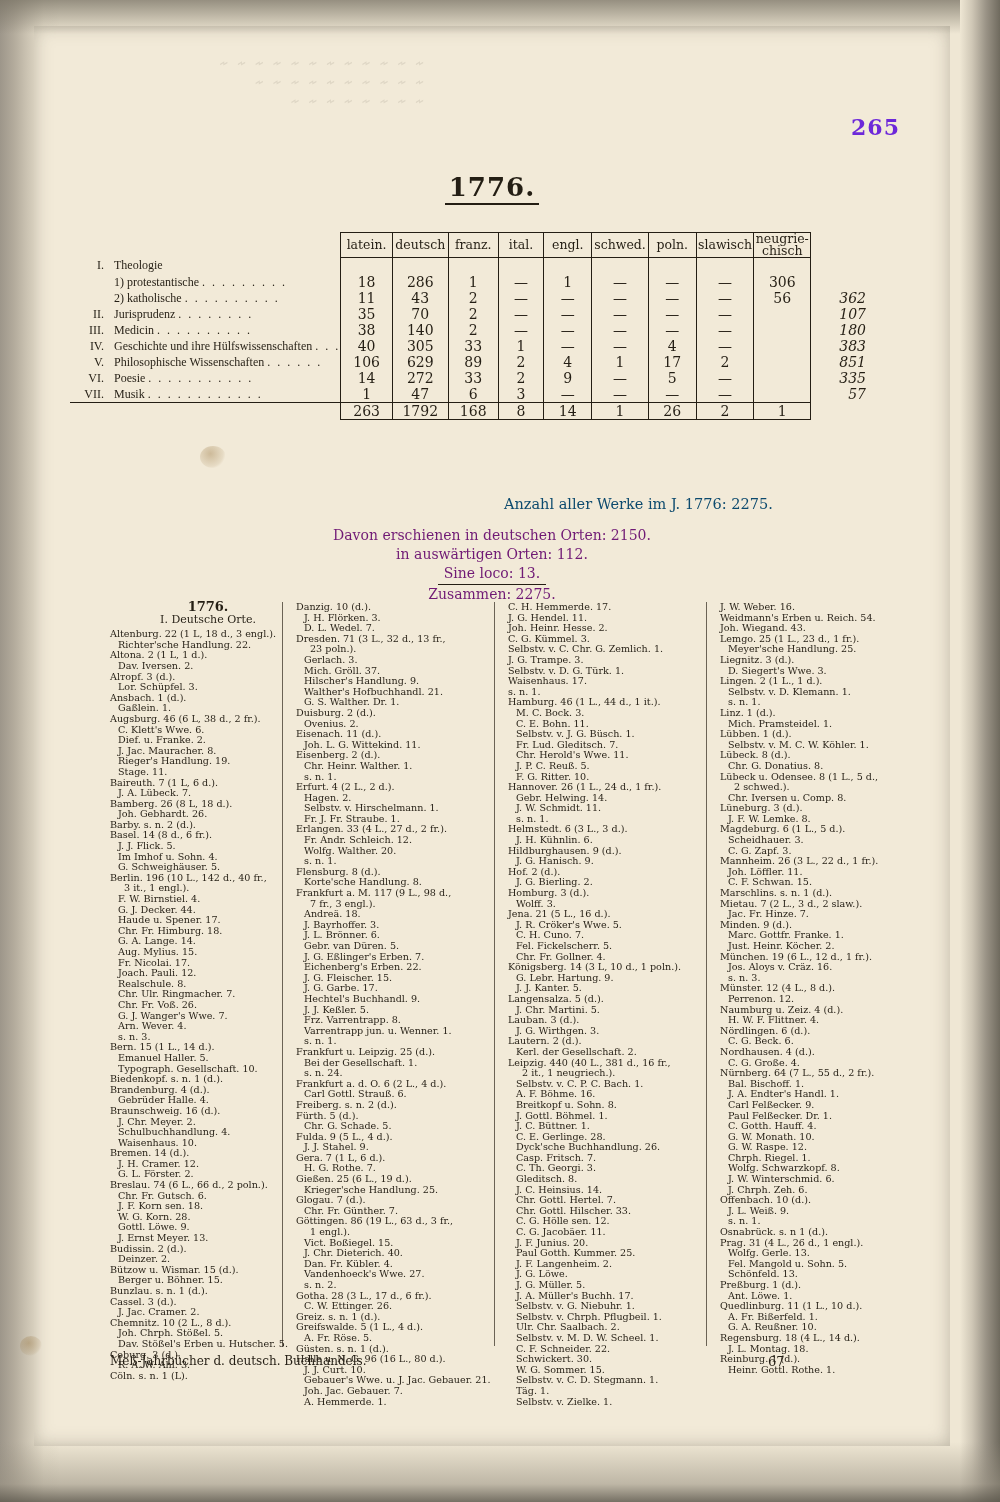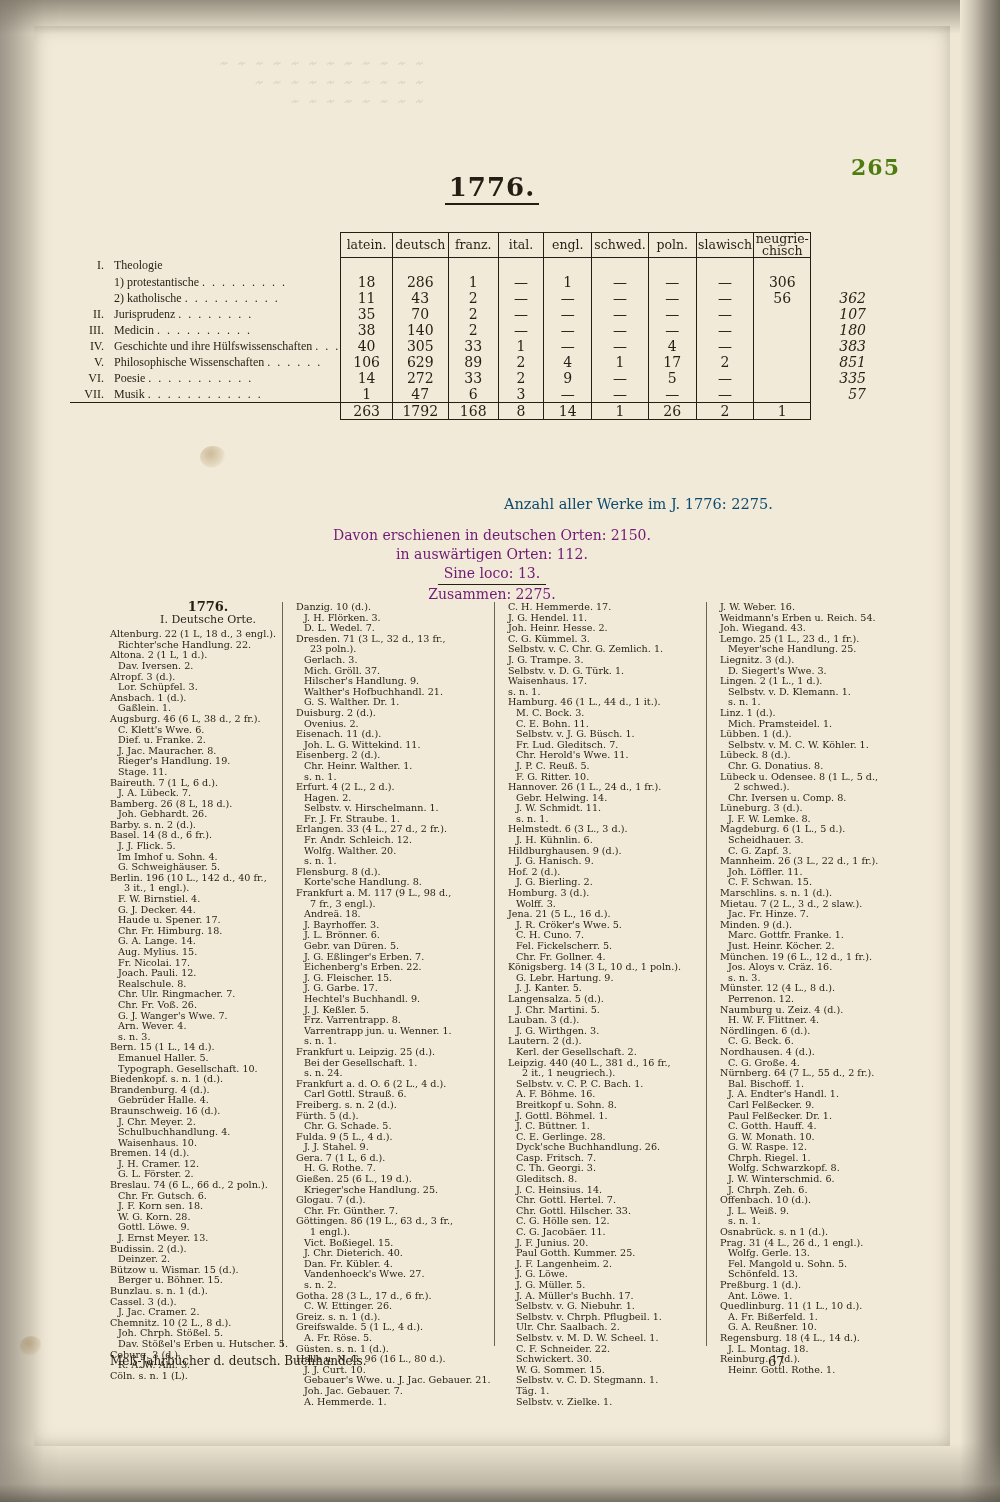--- a/index.html
+++ b/index.html
@@ -38,21 +38,21 @@
     position:absolute;left:60px;top:28px;width:330px;height:150px;
     opacity:.10;font-size:15px;line-height:19px;color:#3a3226;letter-spacing:2px;
     transform:scaleX(-1);
     font-family:"DejaVu Serif", serif;
   }
   .stain{
     position:absolute;border-radius:50%;
     background:radial-gradient(circle at 40% 35%, rgba(150,115,60,.40), rgba(150,115,60,.12) 60%, rgba(150,115,60,0) 72%);
   }
   .pg{position:absolute;}
-  #pageno{right:50px;top:88px;font-size:22px;font-weight:bold;letter-spacing:1px;color:#4d7c0f;margin-top:40px;}
+  #pageno{right:50px;top:88px;font-size:22px;font-weight:bold;letter-spacing:1px;color:#6d28d9;}
   #year{left:0;right:0;top:146px;text-align:center;font-size:26px;font-weight:bold;letter-spacing:1px;color:#241e14;}
   #year .ul{border-bottom:2px solid #241e14;padding:0 4px 1px;}
   
   #tablewrap{position:absolute;left:36px;top:206px;width:800px;color:#241e14;}
   table.stat{border-collapse:collapse;font-size:13px;width:800px;}
   table.stat td,table.stat th{padding:0;font-weight:normal;}
   .lang-head{font-size:12.5px;text-align:center;padding-bottom:3px;line-height:12px;}
   .rowlabel{font-size:12px;white-space:nowrap;padding-right:6px;font-family:Liberation Serif, serif;}
   .rowlabel .rn{display:inline-block;width:34px;text-align:right;padding-right:10px;}
   .dots{letter-spacing:2px;color:#241e14;}

